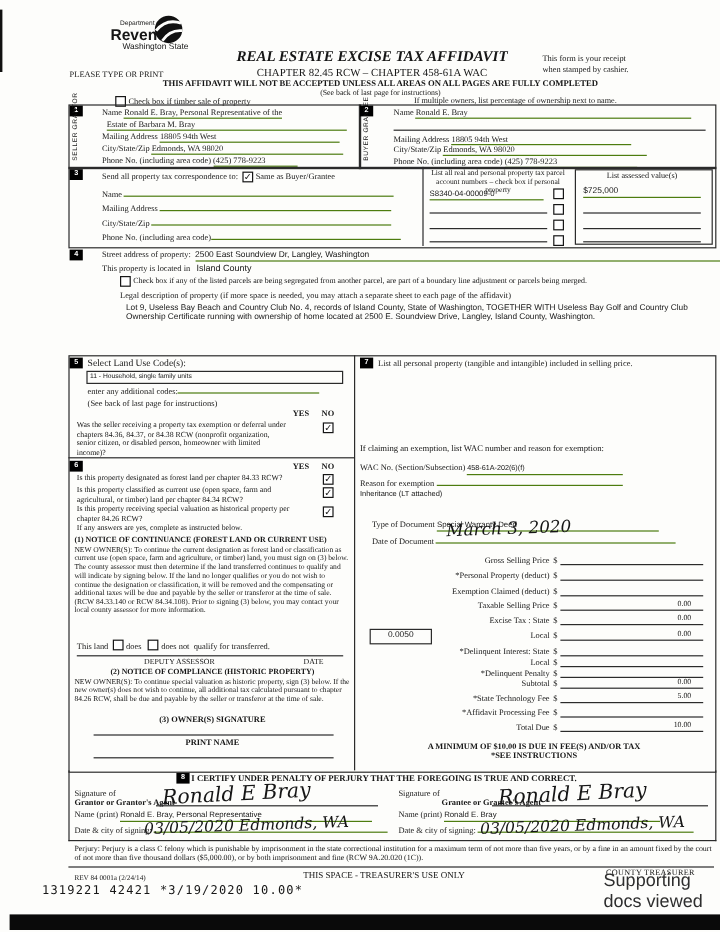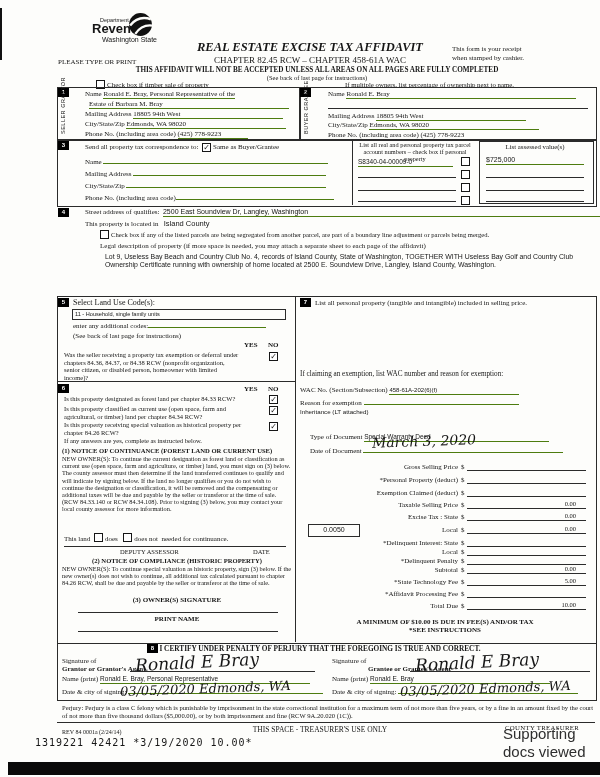--- a/index.html
+++ b/index.html
@@ -99,21 +99,21 @@
   <span class="cb" style="left:461px;top:196px;"></span>
 
   <div class="box" style="left:479px;top:141px;width:113px;height:61px;"></div>
   <div class="t c" style="left:480px;top:143px;width:110px;font-size:6.8px;">List assessed value(s)</div>
   <div class="t sans" style="left:486px;top:156px;font-size:7px;"><span class="uv" style="display:inline-block;min-width:98px;">$725,000</span></div>
   <div class="hl" style="left:486px;top:177px;width:98px;"></div>
   <div class="hl" style="left:486px;top:190px;width:98px;"></div>
   <div class="hl" style="left:486px;top:201px;width:98px;"></div>
 
   <div class="sn" style="left:58px;top:208px;">4</div>
-  <div class="t" style="left:85px;top:208px;"><span>Street address of qualifies:</span>&nbsp; <span class="uv sans" style="display:inline-block;min-width:470px;font-size:7px;">2500 East Soundview Dr, Langley, Washington</span></div>
+  <div class="t" style="left:85px;top:208px;"><span>Street address of property:</span>&nbsp; <span class="uv sans" style="display:inline-block;min-width:470px;font-size:7px;">2500 East Soundview Dr, Langley, Washington</span></div>
   <div class="t" style="left:85px;top:220px;"><span>This property is located in</span>&nbsp;&nbsp;&nbsp;<span class="sans" style="font-size:7.5px;">Island County</span></div>
   <span class="cb" style="left:100px;top:230px;"></span>
   <div class="t" style="left:111px;top:231px;font-size:6.6px;">Check box if any of the listed parcels are being segregated from another parcel, are part of a boundary line adjustment or parcels being merged.</div>
   <div class="t" style="left:85px;top:242px;font-size:7px;padding-left:15px;">Legal description of property (if more space is needed, you may attach a separate sheet to each page of the affidavit)</div>
   <div class="t w sans" style="left:105px;top:253px;width:487px;font-size:6.9px;line-height:8px;">Lot 9, Useless Bay Beach and Country Club No. 4, records of Island County, State of Washington, TOGETHER WITH Useless Bay Golf and Country Club Ownership Certificate running with ownership of home located at 2500 E. Soundview Drive, Langley, Island County, Washington.</div>
 
   <div class="box" style="left:57px;top:296px;width:538px;height:346px;"></div>
   <div class="hl" style="left:295px;top:296px;width:0;height:346px;border-top:none;border-left:1px solid #2b2b2b;"></div>
 
   <div class="sn" style="left:58px;top:298px;">5</div>
@@ -134,21 +134,21 @@
   <div class="t b" style="left:268px;top:385px;">NO</div>
   <div class="t w" style="left:64px;top:395px;width:195px;font-size:6.5px;line-height:7.5px;">Is this property designated as forest land per chapter 84.33 RCW?</div>
   <span class="cb" style="left:269px;top:395px;">✓</span>
   <div class="t w" style="left:64px;top:405px;width:195px;font-size:6.5px;line-height:7.5px;">Is this property classified as current use (open space, farm and agricultural, or timber) land per chapter 84.34 RCW?</div>
   <span class="cb" style="left:269px;top:406px;">✓</span>
   <div class="t w" style="left:64px;top:421px;width:195px;font-size:6.5px;line-height:7.5px;">Is this property receiving special valuation as historical property per chapter 84.26 RCW?</div>
   <span class="cb" style="left:269px;top:422px;">✓</span>
   <div class="t" style="left:64px;top:437px;font-size:6.5px;">If any answers are yes, complete as instructed below.</div>
   <div class="t b w" style="left:62px;top:447px;width:230px;font-size:6.6px;">(1) NOTICE OF CONTINUANCE (FOREST LAND OR CURRENT USE)</div>
   <div class="t w" style="left:62px;top:455px;width:231px;font-size:6.3px;line-height:7.2px;">NEW OWNER(S): To continue the current designation as forest land or classification as current use (open space, farm and agriculture, or timber) land, you must sign on (3) below. The county assessor must then determine if the land transferred continues to qualify and will indicate by signing below. If the land no longer qualifies or you do not wish to continue the designation or classification, it will be removed and the compensating or additional taxes will be due and payable by the seller or transferor at the time of sale. (RCW 84.33.140 or RCW 84.34.108). Prior to signing (3) below, you may contact your local county assessor for more information.</div>
-  <div class="t" style="left:64px;top:533px;"><span>This land</span> <span class="cbi"></span><span>does</span> &nbsp;<span class="cbi"></span><span>does not</span>&nbsp; <span>needed for continuance.</span></div>
+  <div class="t" style="left:64px;top:533px;"><span>This land</span> <span class="cbi"></span><span>does</span> &nbsp;<span class="cbi"></span><span>does not</span>&nbsp; <span>qualify for transferred.</span></div>
   <div class="hl" style="left:64px;top:546px;width:222px;"></div>
   <div class="t" style="left:120px;top:548px;font-size:6.5px;">DEPUTY ASSESSOR</div>
   <div class="t" style="left:253px;top:548px;font-size:6.5px;">DATE</div>
   <div class="t b c" style="left:62px;top:557px;width:230px;font-size:6.6px;">(2) NOTICE OF COMPLIANCE (HISTORIC PROPERTY)</div>
   <div class="t w" style="left:62px;top:565px;width:231px;font-size:6.3px;line-height:7.2px;">NEW OWNER(S): To continue special valuation as historic property, sign (3) below. If the new owner(s) does not wish to continue, all additional tax calculated pursuant to chapter 84.26 RCW, shall be due and payable by the seller or transferor at the time of sale.</div>
   <div class="t b c" style="left:62px;top:596px;width:230px;font-size:7px;">(3) OWNER(S) SIGNATURE</div>
   <div class="hl" style="left:78px;top:612px;width:200px;"></div>
   <div class="t b c" style="left:62px;top:615px;width:230px;font-size:7px;">PRINT NAME</div>
   <div class="hl" style="left:78px;top:631px;width:200px;"></div>
 

